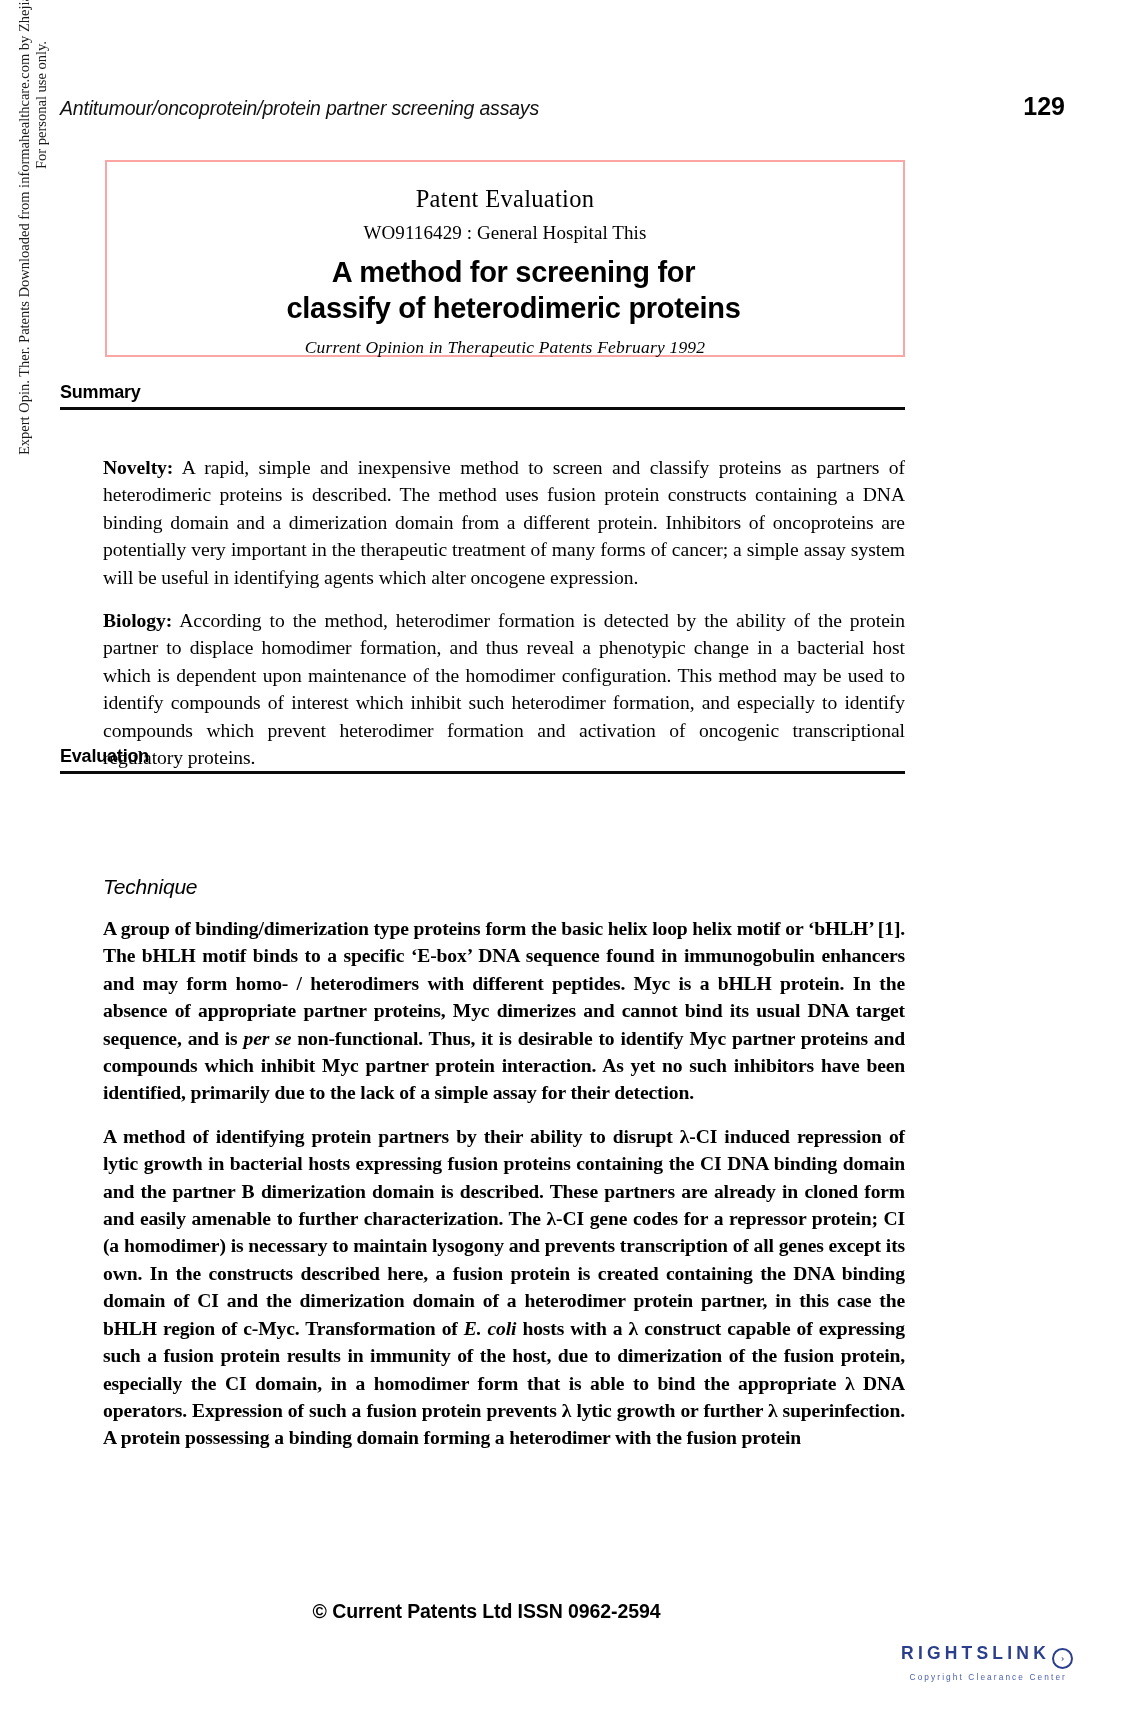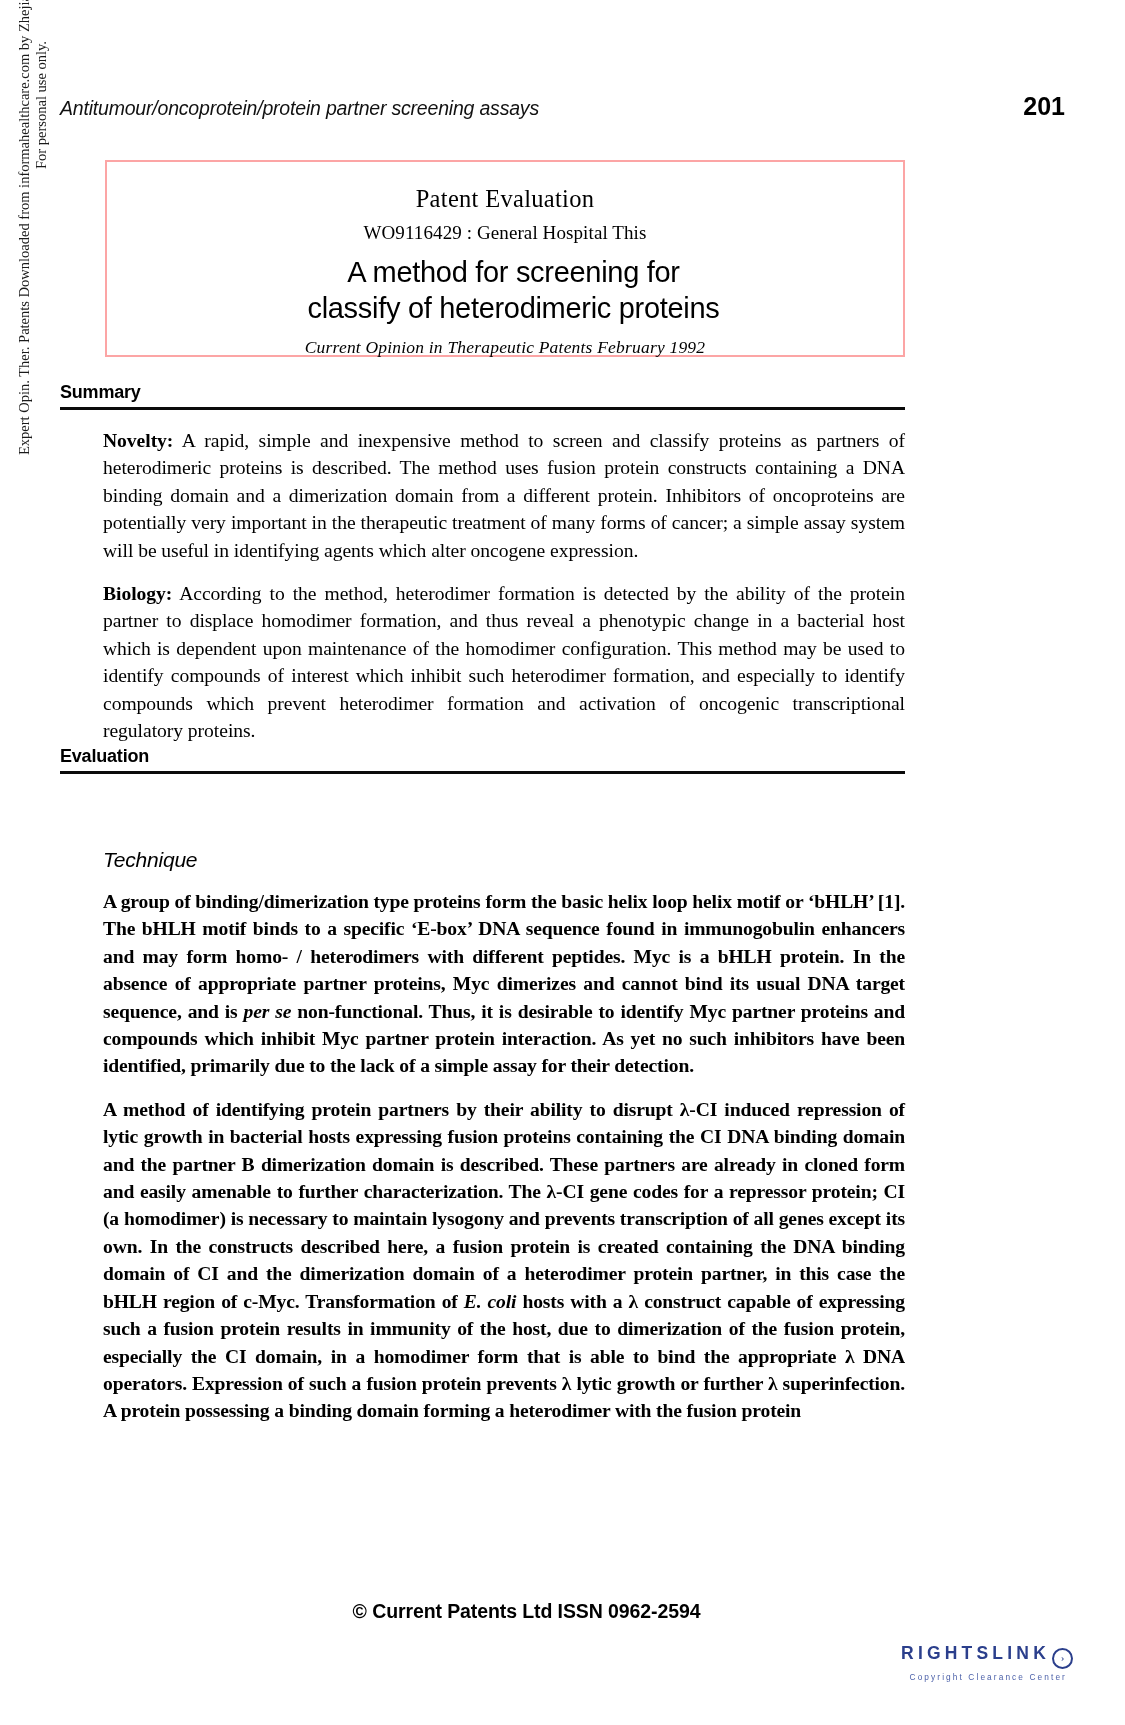--- a/index.html
+++ b/index.html
@@ -89,21 +89,21 @@
   }
   #patent-box .pb-ref {
     font-family: "Liberation Serif", "DejaVu Serif", serif;
     font-size: 19px;
     line-height: 30px;
     margin-top: 4px;
     letter-spacing: 0.1px;
   }
   #patent-box .pb-title {
     font-family: "Liberation Sans", "DejaVu Sans", sans-serif;
-    font-weight: normal;
+    font-weight: bold;
     font-size: 29px;
     line-height: 36px;
     margin-top: 6px;
     letter-spacing: -0.3px;
     margin-left: 17px;
   }
   #patent-box .pb-source {
     font-family: "Liberation Serif", "DejaVu Serif", serif;
     font-style: italic;
     font-size: 17.5px;
@@ -133,20 +133,21 @@
     width: 100%;
   }
   #heading-summary { top: 382px; }
   #heading-evaluation { top: 746px; }
 
   
   .body-block {
     position: absolute;
     left: 103px;
     width: 802px;
+    margin-top: 27px;
   }
   .para {
     font-family: "Liberation Serif", "DejaVu Serif", serif;
     font-size: 19.6px;
     line-height: 27.4px;
     text-align: justify;
     text-justify: inter-word;
     margin: 0 0 16px 0;
     letter-spacing: -0.05px;
   }
@@ -176,21 +177,20 @@
   #footer-copyright {
     position: absolute;
     left: 0;
     top: 1600px;
     width: 973px;
     text-align: center;
     font-family: "Liberation Sans", "DejaVu Sans", sans-serif;
     font-weight: bold;
     font-size: 19.5px;
     letter-spacing: -0.1px;
-    padding-left: 40px;
   }
 
   
   #rightslink-logo {
     position: absolute;
     right: 52px;
     top: 1645px;
     text-align: right;
     line-height: 1;
   }
@@ -223,21 +223,21 @@
     display: block;
     margin-top: 4px;
     margin-right: 6px;
   }
 </style>
 </head>
 <body>
 
 <div id="running-head">
   <span class="rh-title">Antitumour/oncoprotein/protein partner screening assays</span>
-  <span class="rh-page">201</span>
+  <span class="rh-page">129</span>
 </div>
 
 <div id="side-watermark">
   <div class="vert-wrap">
     <div class="vert-line">Expert Opin. Ther. Patents Downloaded from informahealthcare.com by Zhejiang University on 01/17/13</div>
     <div class="vert-line second">For personal use only.</div>
   </div>
 </div>
 
 <div id="patent-box">

